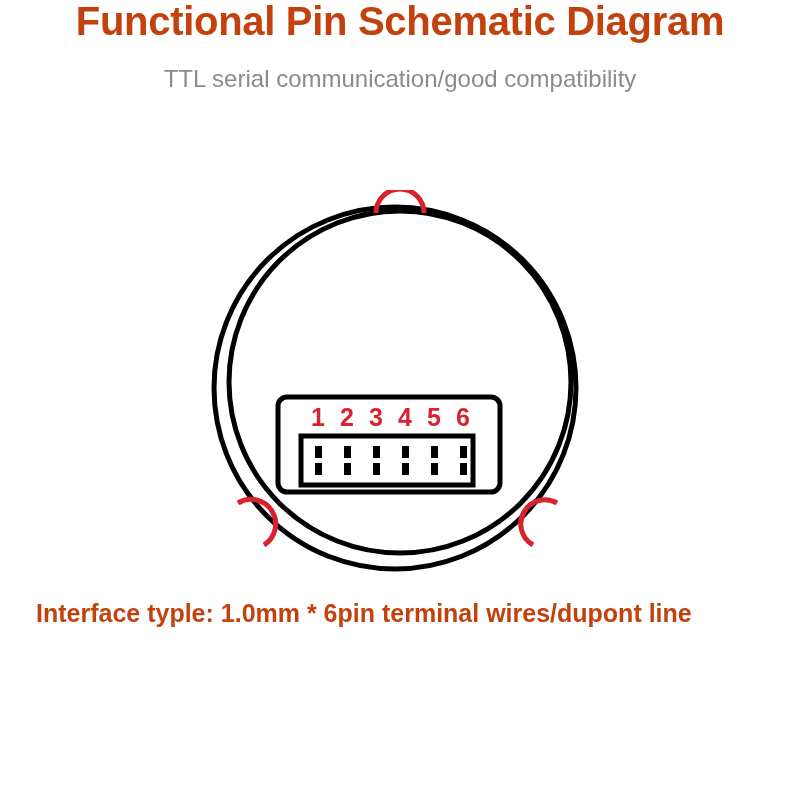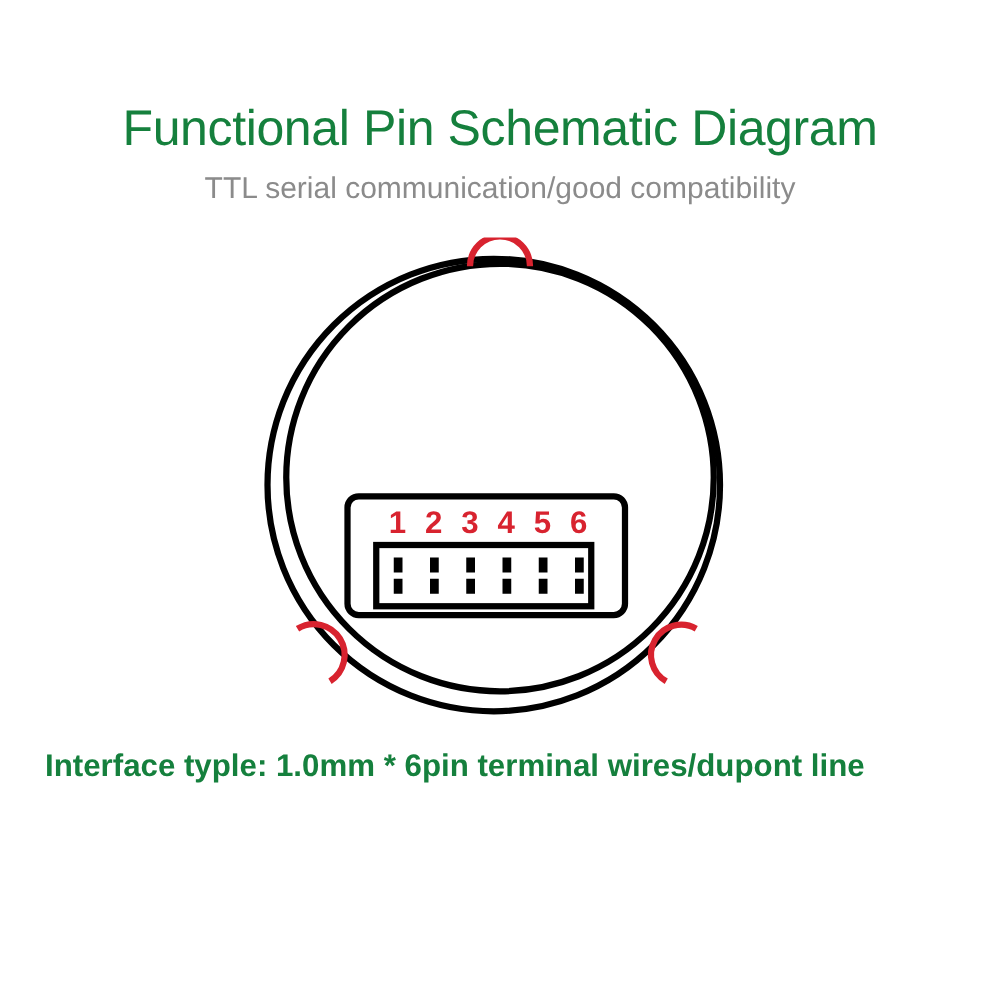--- a/index.html
+++ b/index.html
@@ -25,30 +25,29 @@
   
   .header {
     position: absolute;
     top: 0;
     left: 0;
     width: 800px;
     text-align: center;
   }
   .title {
     margin: 0;
-    padding-top: 82px;
     font-size: 40px;
-    font-weight: normal;
+    font-weight: bold;
     letter-spacing: -0.3px;
-    color: #15803d;
+    color: #c2410c;
     line-height: 1.05;
     font-family: "Liberation Sans", sans-serif;
   }
   .subtitle {
-    margin: 2px;
+    margin: 12px;
     padding-top: 12px;
     font-size: 24px;
     font-weight: normal;
     color: #8b8b8b;
     line-height: 1.05;
     font-family: "Liberation Sans", sans-serif;
   }
 
   
   .figure {
@@ -65,21 +64,21 @@
   
   .specs {
     position: absolute;
     left: 36px;
     top: 590px;
     width: 750px;
   }
   .spec-line {
     font-size: 25px;
     font-weight: bold;
-    color: #15803d;
+    color: #c2410c;
     line-height: 46px;
     white-space: pre;
     font-family: "Liberation Sans", sans-serif;
   }
   .spec-line .seg {
     display: inline-block;
     white-space: pre;
   }
   .pin-row {
     display: block;

